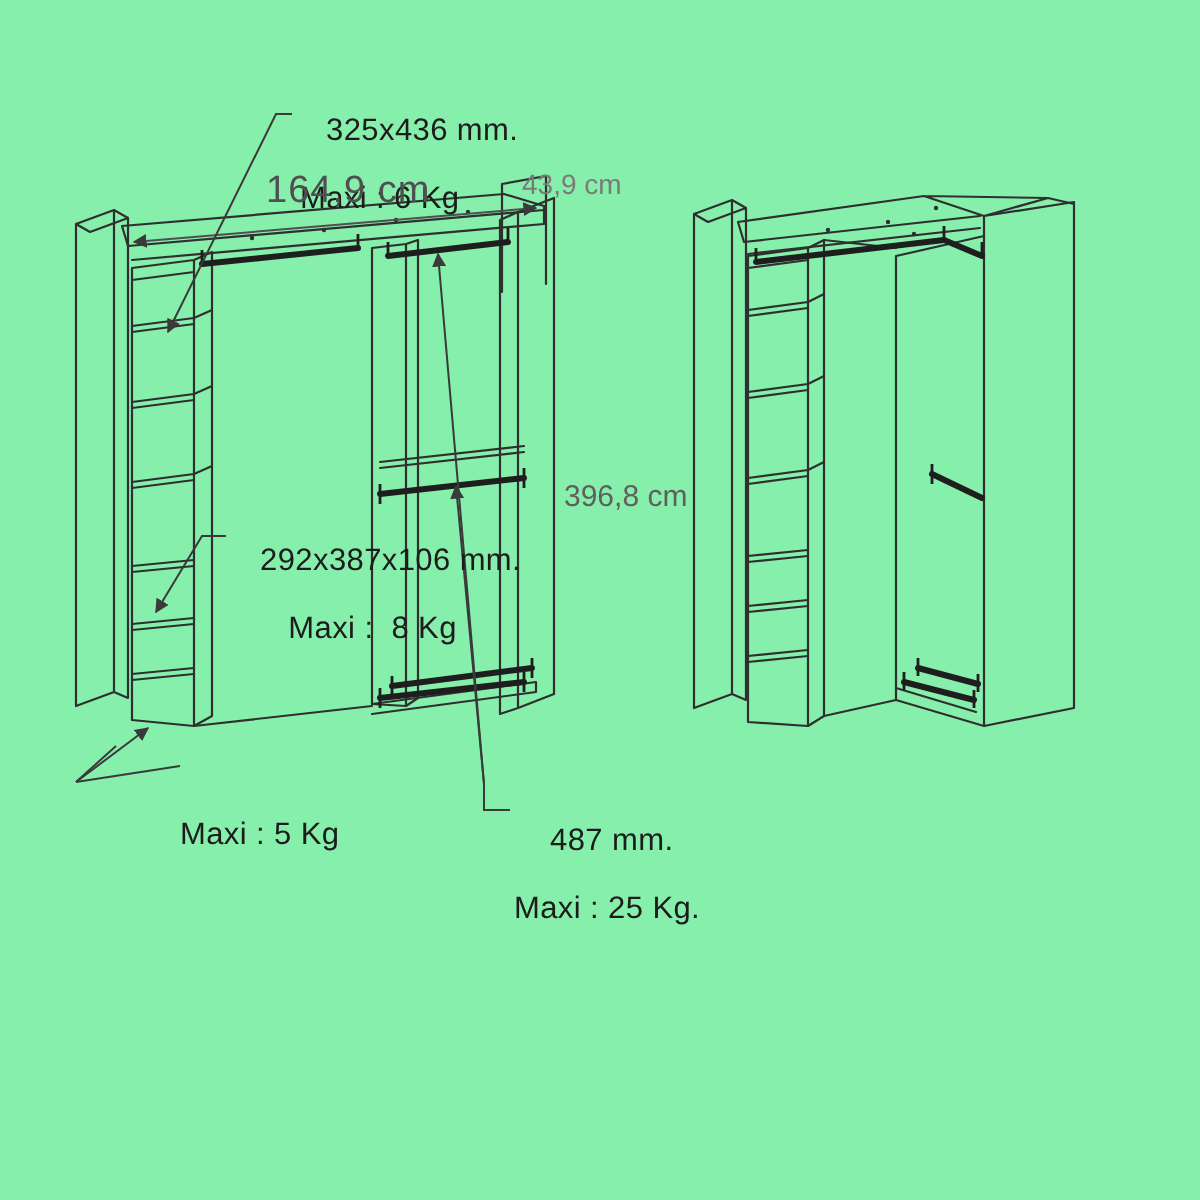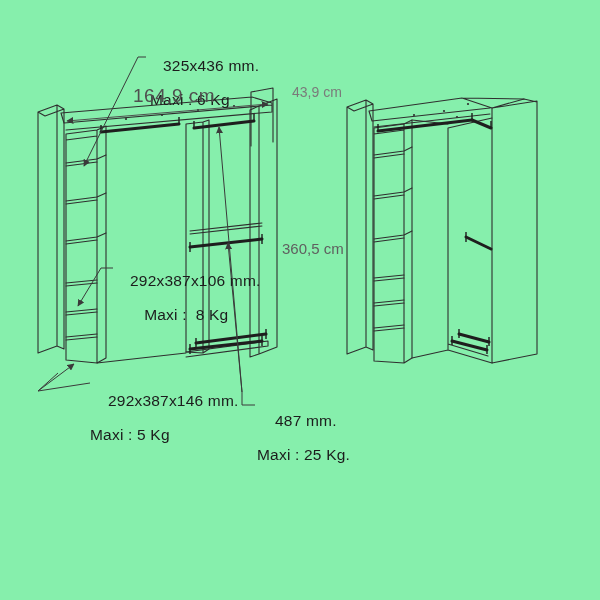--- a/index.html
+++ b/index.html
@@ -9,21 +9,21 @@
     padding-left:14px;
   }
   .stage svg{position:absolute;left:0;top:0;}
   .lbl{
     position:absolute;color:#1c1c1c;font-size:15.5px;line-height:17px;
     white-space:pre;letter-spacing:0.2px;
   }
   .lbl .l2{display:block;}
   .dim{position:absolute;white-space:pre;}
   .dim-width{left:133px;top:85px;font-size:19px;color:#4f4f4f;letter-spacing:0.5px;}
-  .dim-depth{left:292px;top:84px;font-size:14px;color:#7a7a7a;}
+  .dim-depth{left:261px;top:84px;font-size:14px;color:#7a7a7a;}
   .dim-height{left:282px;top:240px;font-size:15px;color:#5f5f5f;}
   .lbl-shelf{left:145px;top:40px;}
   .lbl-shelf .l2{padding-left:5px;}
   .lbl-drawer-small{left:112px;top:255px;text-align:center;}
   .lbl-drawer-large{left:90px;top:375px;}
   .lbl-rail{left:257px;top:395px;}
 </style>
 </head>
 <body>
 
@@ -146,24 +146,23 @@
 
   <div class="dim dim-width">164,9 cm</div>
 
   <div class="dim dim-depth">43,9 cm</div>
 
   <div class="lbl lbl-drawer-small">
     <span class="l1">292x387x106 mm.</span>
     <span class="l2">Maxi :  8 Kg</span>
   </div>
 
-  <div class="dim dim-height">360,5 cm</div>
+  <div class="dim dim-height">396,8 cm</div>
 
   <div class="lbl lbl-drawer-large">
-    <span class="l1">292x387x146 mm.</span>
     <span class="l2">Maxi : 5 Kg</span>
   </div>
 
   <div class="lbl lbl-rail">
     <span class="l1">487 mm.</span>
     <span class="l2">Maxi : 25 Kg.</span>
   </div>
 
 </div>
 

